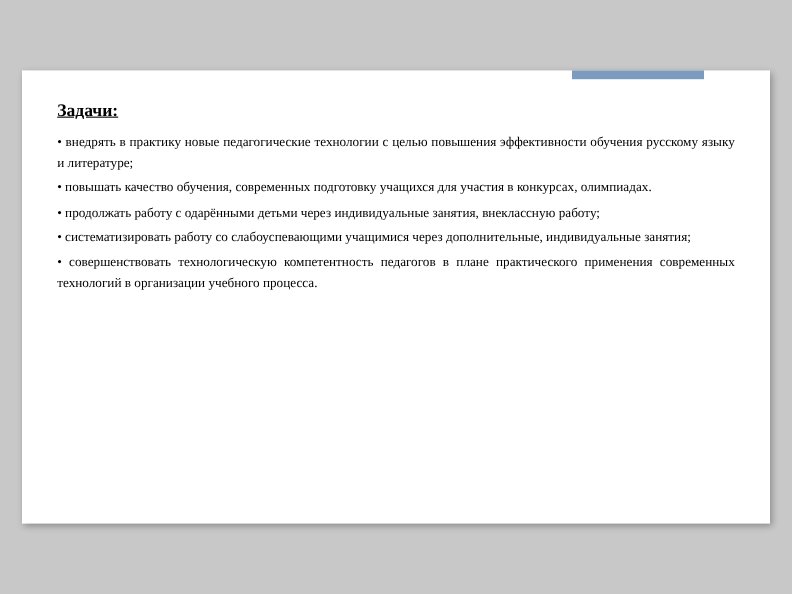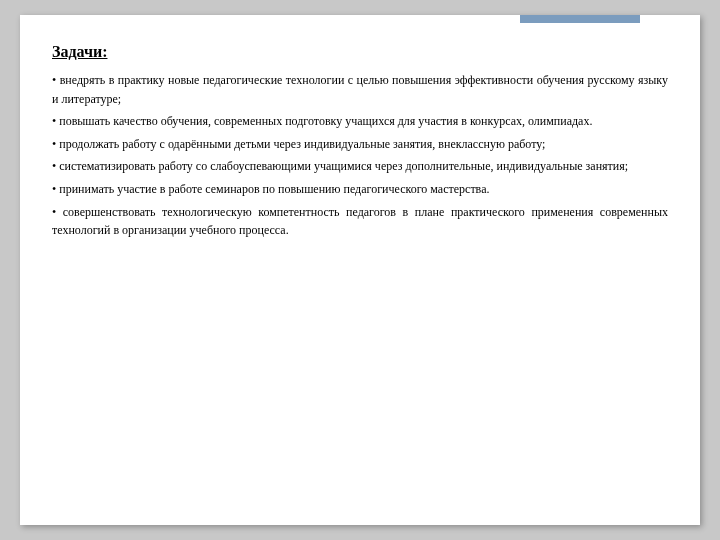--- a/index.html
+++ b/index.html
@@ -13,21 +13,21 @@
       height: 540px;
       background: #c8c8c8;
       display: flex;
       align-items: center;
       justify-content: center;
       font-family: 'Times New Roman', Times, serif;
     }
 
     .slide {
       width: 680px;
-      height: 510px;
+      height: 412px;
       background: #ffffff;
       padding: 28px 32px 28px 32px;
       position: relative;
       box-shadow: 2px 2px 6px rgba(0,0,0,0.3);
     }
 
     .accent-bar {
       position: absolute;
       top: 0;
       right: 60px;
@@ -66,16 +66,15 @@
 <div class="slide">
   <div class="accent-bar"></div>
 
   <div class="title">Задачи:</div>
 
   <div class="content">
     <div class="bullet-item">внедрять в практику новые педагогические технологии с целью повышения эффективности обучения русскому языку и литературе;</div>
     <div class="bullet-item">повышать качество обучения, современных подготовку учащихся для участия в конкурсах, олимпиадах.</div>
     <div class="bullet-item">продолжать работу с одарёнными детьми через индивидуальные занятия, внеклассную работу;</div>
     <div class="bullet-item">систематизировать работу со слабоуспевающими учащимися через дополнительные, индивидуальные занятия;</div>
-    <div class="bullet-item">принимать участие в работе семинаров по повышению педагогического мастерства.</div>
     <div class="bullet-item">совершенствовать технологическую компетентность педагогов в плане практического применения современных технологий в организации учебного процесса.</div>
   </div>
 </div>
 
 </body></html>

